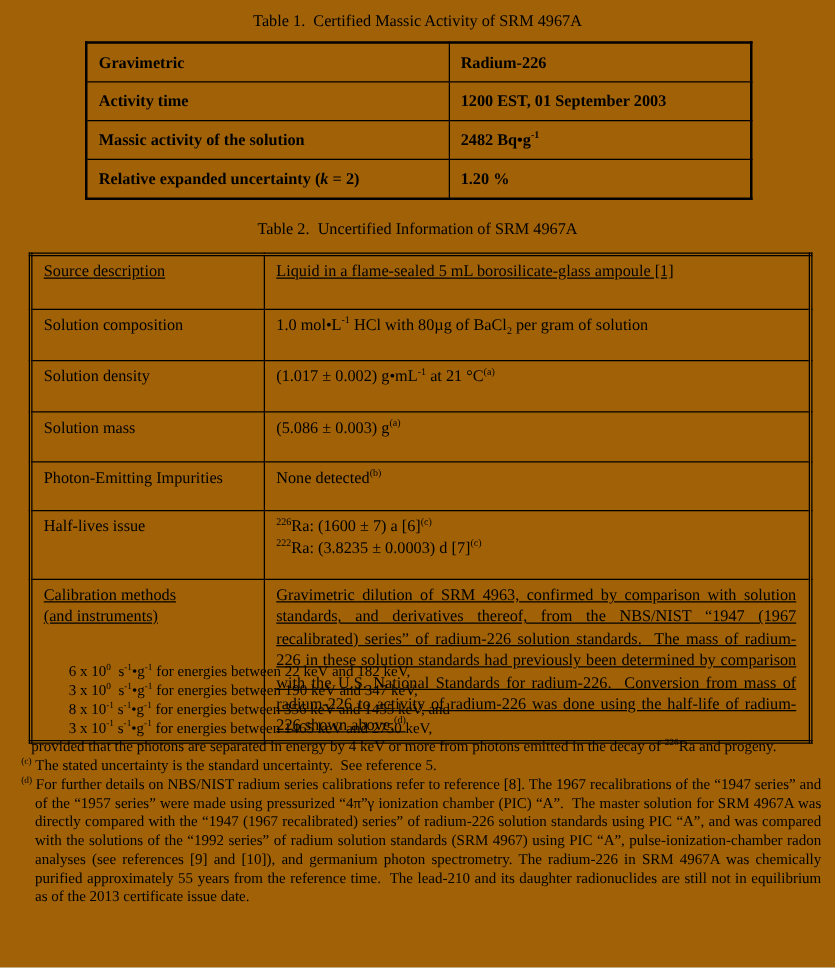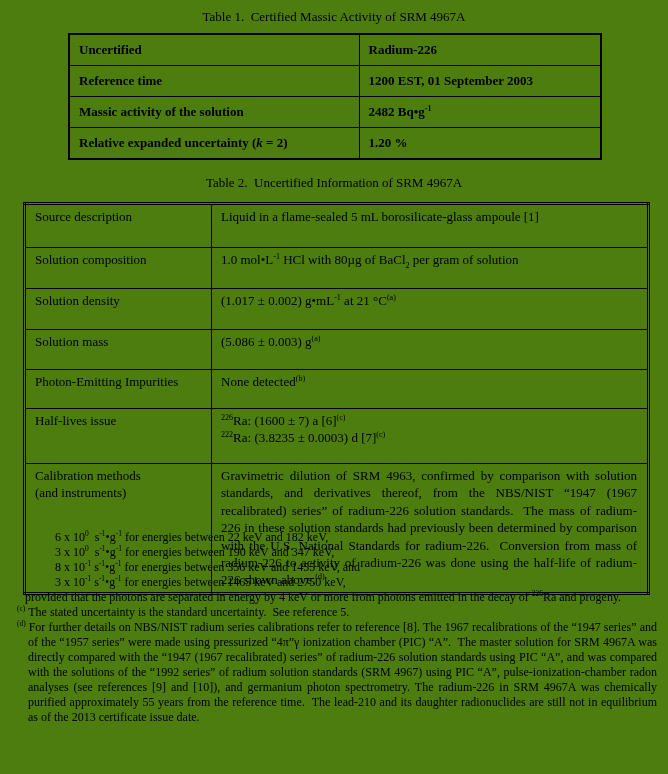--- a/index.html
+++ b/index.html
@@ -1,18 +1,18 @@
 <!DOCTYPE html>
 <html><head>
 <meta charset="utf-8">
 <style>
   html,body { margin:0; padding:0; background:#e8e8e8; }
   .page {
     position:relative; width:668px; height:774px; margin:0 auto;
-    background:#4d7c0f; color:#000000;
+    background:#a16207; color:#000000;
     font-family:"Liberation Serif", serif;
     overflow:hidden;
   }
   sup { font-size:0.62em; vertical-align:super; line-height:0; }
   sub { font-size:0.62em; vertical-align:sub; line-height:0; }
 
   .title {
     position:absolute; left:0; width:668px; text-align:center;
     font-size:13px; line-height:15px;
   }
@@ -38,27 +38,27 @@
     position:absolute; left:23px; top:202px; width:624px;
     border:3px double #000;
   }
   #t2 td {
     border:1px solid #000;
     font-size:13px; line-height:17px;
     padding:3px 10px 3px 9px; vertical-align:top;
   }
   #t2 .c1 { width:187px; }
   #t2 .c2 { width:437px; }
-  #t2 tr:nth-child(1) td { height:36px; }
+  #t2 tr:nth-child(1) td { height:36px;text-decoration:underline; }
   #t2 tr:nth-child(2) td { height:34px; }
   #t2 tr:nth-child(3) td { height:34px; }
   #t2 tr:nth-child(4) td { height:33px; }
   #t2 tr:nth-child(5) td { height:32px; }
   #t2 tr:nth-child(6) td { height:48px; }
-  #t2 tr:nth-child(7) td { height:104px; }
+  #t2 tr:nth-child(7) td { height:104px;text-decoration:underline; }
   #t2 .justify { text-align:justify; line-height:17.4px; }
 
   .footnotes {
     position:absolute; left:17px; top:530px; width:640px;
     font-size:12px; line-height:15px; text-align:justify;
   }
   .fn { padding-left:11px; text-indent:-11px; }
   .mk { margin-right:3px; }
   .energy { margin-left:38px; text-align:left; }
   .cont { margin-left:8px; }
@@ -70,25 +70,25 @@
 
   <div id="title1" class="title">Table 1.&nbsp; Certified Massic Activity of SRM 4967A</div>
 
   <table id="t1">
     <colgroup>
         <col class="c1">
         <col class="c2">
       </colgroup>
     <tbody>
       <tr>
-        <td>Uncertified</td>
+        <td>Gravimetric</td>
         <td>Radium-226</td>
       </tr>
       <tr>
-        <td>Reference time</td>
+        <td>Activity time</td>
         <td>1200 EST, 01 September 2003</td>
       </tr>
       <tr>
         <td>Massic activity of the solution</td>
         <td>2482 Bq•g<sup>-1</sup></td>
       </tr>
       <tr>
         <td>Relative expanded uncertainty (<i>k</i> = 2)</td>
         <td>1.20 %</td>
       </tr>

